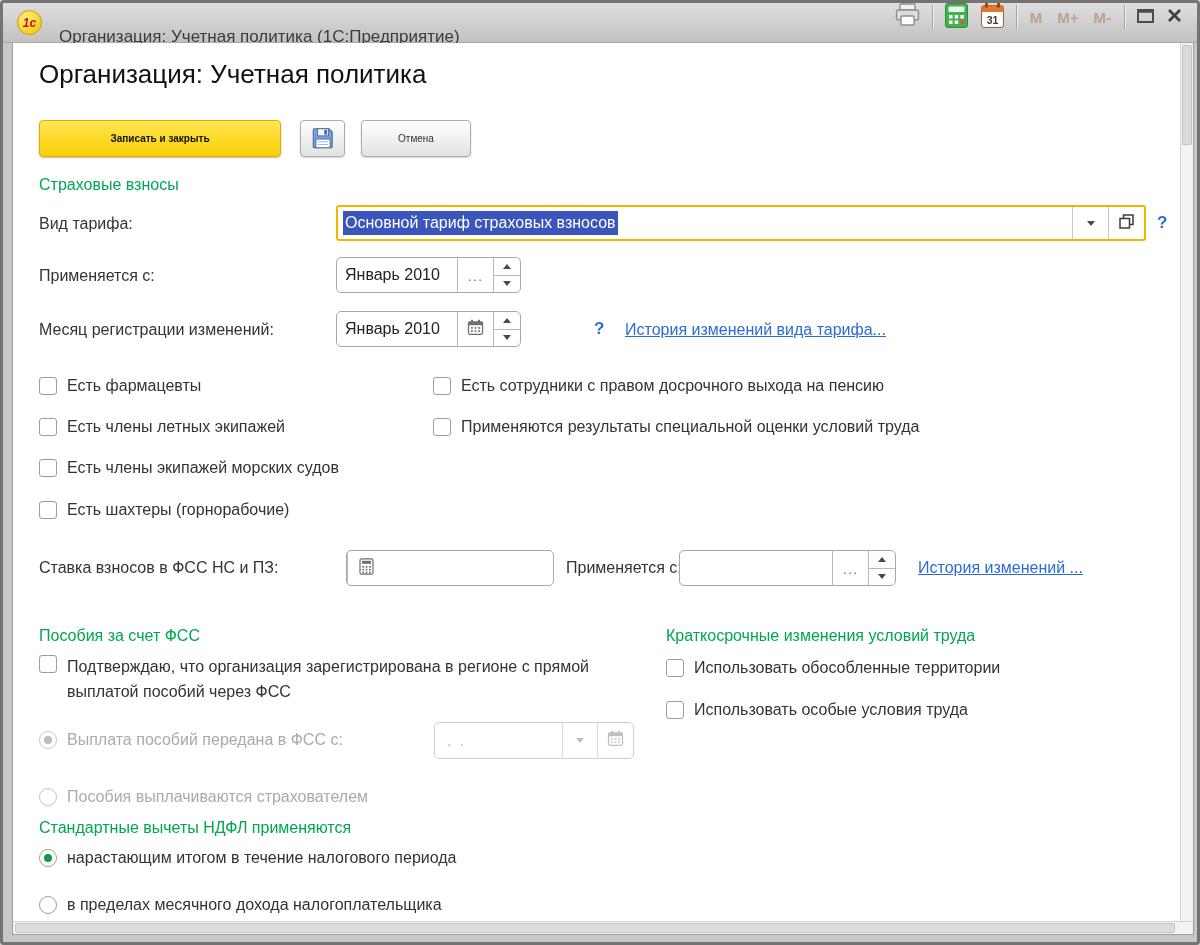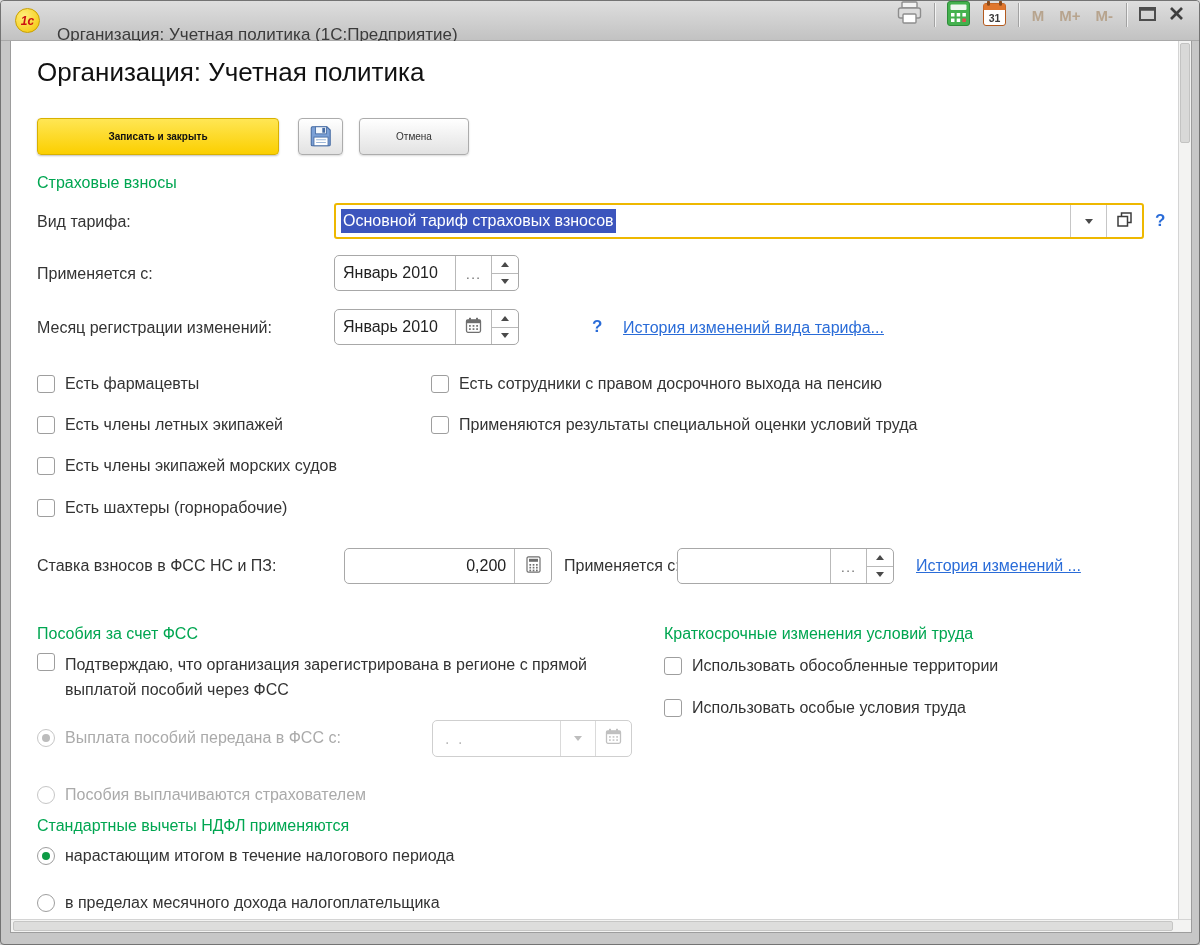--- a/index.html
+++ b/index.html
@@ -1,19 +1,19 @@
 <!DOCTYPE html>
 <html><head>
 <meta charset="utf-8">
 <style>
   html,body { margin:0; padding:0; background:#e9e9e9; }
   * { box-sizing:border-box; }
   .window {
     position:relative; width:1200px; height:945px;
-    background:#c7c7c7; border:1px solid #737373; border-radius:4px;
+    background:#c7c7c7; border:3px solid #737373; border-radius:4px;
     font-family:"Liberation Sans", sans-serif; overflow:hidden;
     box-shadow:0 2px 6px rgba(0,0,0,.3);
   }
   
   .titlebar {
     position:absolute; left:0; top:0; right:0; height:40px;
     background:linear-gradient(#dedede,#c2c2c2);
     border-bottom:1px solid #a9a9a9; display:flex; align-items:center;
   }
   .logo {
@@ -255,21 +255,20 @@
       <span class="box"></span>
       <span class="cb-lbl">Есть сотрудники с правом досрочного выхода на пенсию</span>
     </div>
     <div class="cb" style="left:420px; top:375px;">
       <span class="box"></span>
       <span class="cb-lbl">Применяются результаты специальной оценки условий труда</span>
     </div>
 
     <div class="abs lbl" style="left:26px; top:516px;">Ставка взносов в ФСС НС и ПЗ:</div>
     <div class="fgroup" style="left:333px; top:507px; width:208px;">
-      <div class="fg-input right" style="width:170px;">0,200</div>
       <div class="fg-btn" style="width:37px;">
         <span>
           <svg width="15" height="17" viewBox="0 0 15 17">
             <rect x="1" y="0.8" width="13" height="15.4" rx="1.5" fill="#fff" stroke="#6f6f6f" stroke-width="1.2"></rect>
             <rect x="3" y="2.8" width="9" height="3" fill="#6f6f6f"></rect>
             <rect x="3.4" y="8" width="1.7" height="1.7" fill="#6f6f6f"></rect>
               <rect x="6.7" y="8" width="1.7" height="1.7" fill="#6f6f6f"></rect>
               <rect x="10" y="8" width="1.7" height="1.7" fill="#6f6f6f"></rect>
             <rect x="3.4" y="10.8" width="1.7" height="1.7" fill="#6f6f6f"></rect>
               <rect x="6.7" y="10.8" width="1.7" height="1.7" fill="#6f6f6f"></rect>

